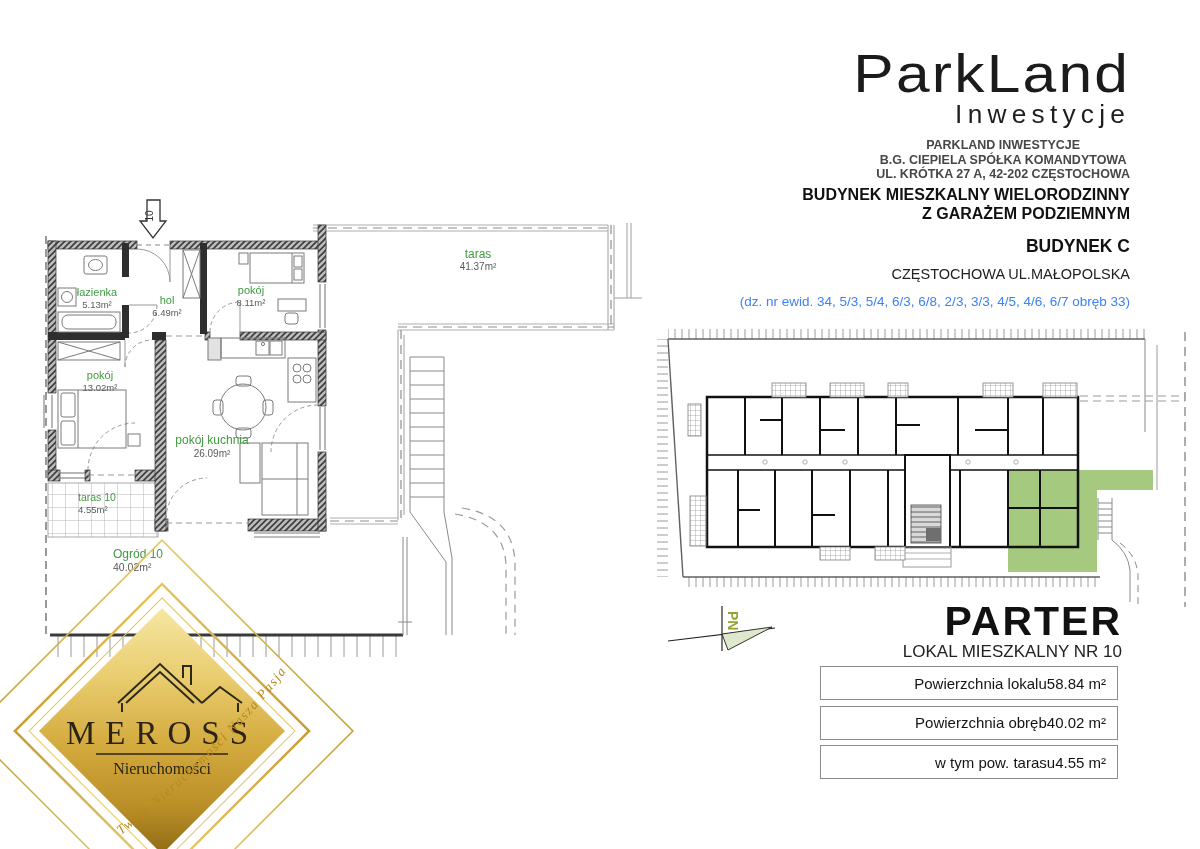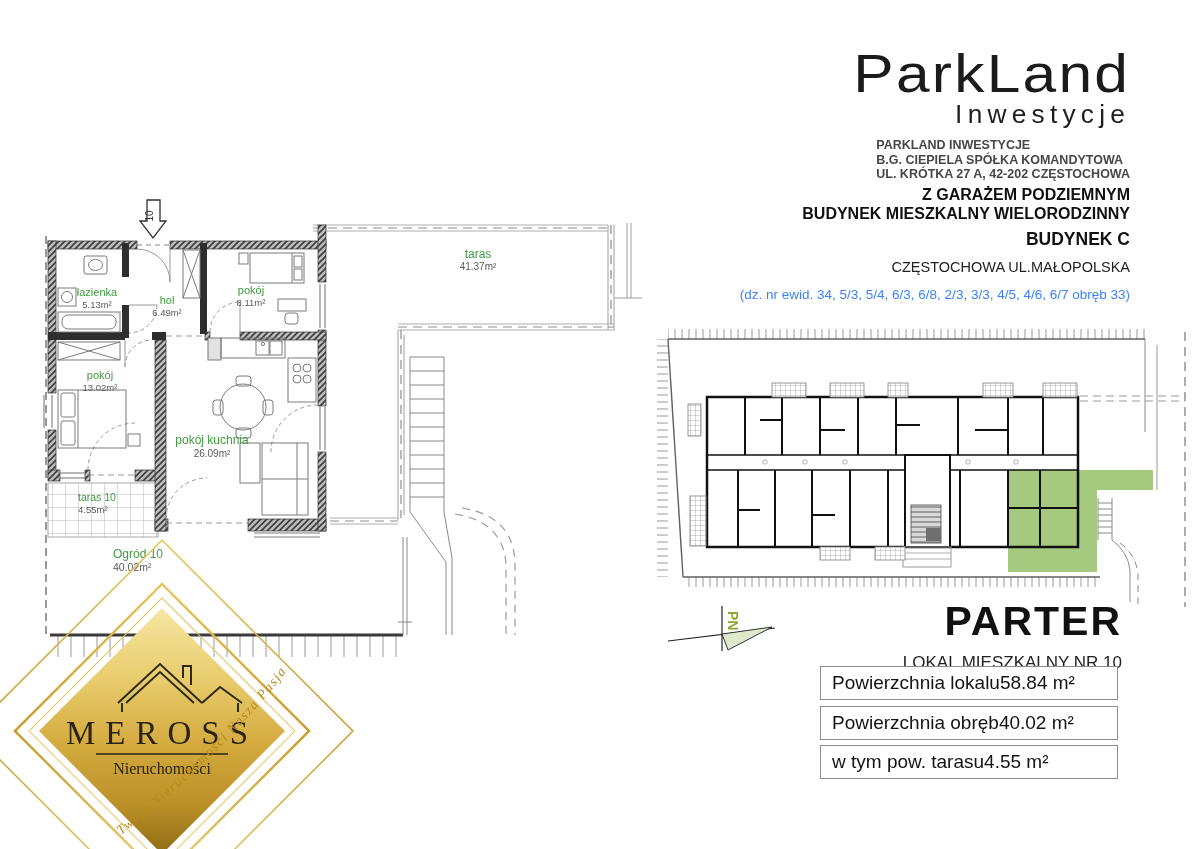--- a/index.html
+++ b/index.html
@@ -6,35 +6,35 @@
   #page{position:relative;width:1200px;height:849px;background:#fff;overflow:hidden;
         font-family:"Liberation Sans",sans-serif;color:#1a1a1a;}
   #plan-svg{position:absolute;left:0;top:0;width:1200px;height:849px;}
   .abs{position:absolute;}
   
   .brand{right:70px;top:48px;text-align:right;}
   .brand-main{font-size:54px;line-height:50px;font-weight:400;color:#1b1b1b;
               letter-spacing:2px;transform:scaleX(1.12);transform-origin:right center;}
   .brand-sub{font-size:25px;line-height:26px;font-weight:400;color:#1f1f1f;
              letter-spacing:5px;margin-top:3px;transform:scaleX(1.05);transform-origin:right center;}
-  .company{right:70px;top:138px;text-align:left;font-size:12.5px;font-weight:700;
+  .company{right:70px;top:138px;text-align:center;font-size:12.5px;font-weight:700;
            color:#474747;line-height:14.5px;}
   .project{right:70px;top:185px;text-align:right;}
   .proj-title{font-size:16px;font-weight:700;line-height:19px;color:#111;}
-  .proj-bldg{font-size:17.5px;font-weight:700;margin-top:6px;color:#111;}
+  .proj-bldg{font-size:17.5px;font-weight:700;margin-top:13px;color:#111;}
   .proj-loc{font-size:14.5px;margin-top:9px;color:#222;}
   .proj-plots{font-size:13.5px;margin-top:12px;color:#3b82f6;}
   
   .unit-head{right:78px;top:606px;text-align:right;}
   .unit-floor{font-size:41px;font-weight:700;letter-spacing:2px;color:#111;line-height:30px;}
-  .unit-name{font-size:17px;color:#222;margin-top:18px;line-height:18px;}
+  .unit-name{font-size:17px;color:#222;margin-top:7px;line-height:18px;}
   .area-table{left:820px;top:666px;width:298px;}
   .area-row{height:32px;border:1.5px solid #8c8c8c;background:#fff;margin-bottom:5.5px;
-            display:flex;align-items:center;justify-content:flex-start;
-            padding:0 11px;font-size:19px;color:#141414;}
+            display:flex;align-items:center;justify-content:flex-end;
+            padding:0 11px;font-size:15px;color:#141414;}
   .area-val{white-space:nowrap;}
 </style>
 </head>
 <body>
 
 <div id="page">
 
 <svg id="plan-svg" viewBox="0 0 1200 849" xmlns="http://www.w3.org/2000/svg">
 <defs>
   <pattern id="wallH" width="6" height="6" patternUnits="userSpaceOnUse">
@@ -395,22 +395,22 @@
   <div class="brand-sub">Inwestycje</div>
 </div>
 
 <div class="abs company">
   <div>PARKLAND INWESTYCJE</div>
   <div>B.G. CIEPIELA SPÓŁKA KOMANDYTOWA</div>
   <div>UL. KRÓTKA 27 A, 42-202 CZĘSTOCHOWA</div>
 </div>
 
 <div class="abs project">
+  <div class="proj-title">BUDYNEK MIESZKALNY WIELORODZINNY</div>
   <div class="proj-title">Z GARAŻEM PODZIEMNYM</div>
-  <div class="proj-title">BUDYNEK MIESZKALNY WIELORODZINNY</div>
   <div class="proj-bldg">BUDYNEK C</div>
   <div class="proj-loc">CZĘSTOCHOWA UL.MAŁOPOLSKA</div>
   <div class="proj-plots">(dz. nr ewid. 34, 5/3, 5/4, 6/3, 6/8, 2/3, 3/3, 4/5, 4/6, 6/7 obręb 33)</div>
 </div>
 
 <div class="abs unit-head">
   <div class="unit-floor">PARTER</div>
   <div class="unit-name">LOKAL MIESZKALNY NR 10</div>
 </div>
 

